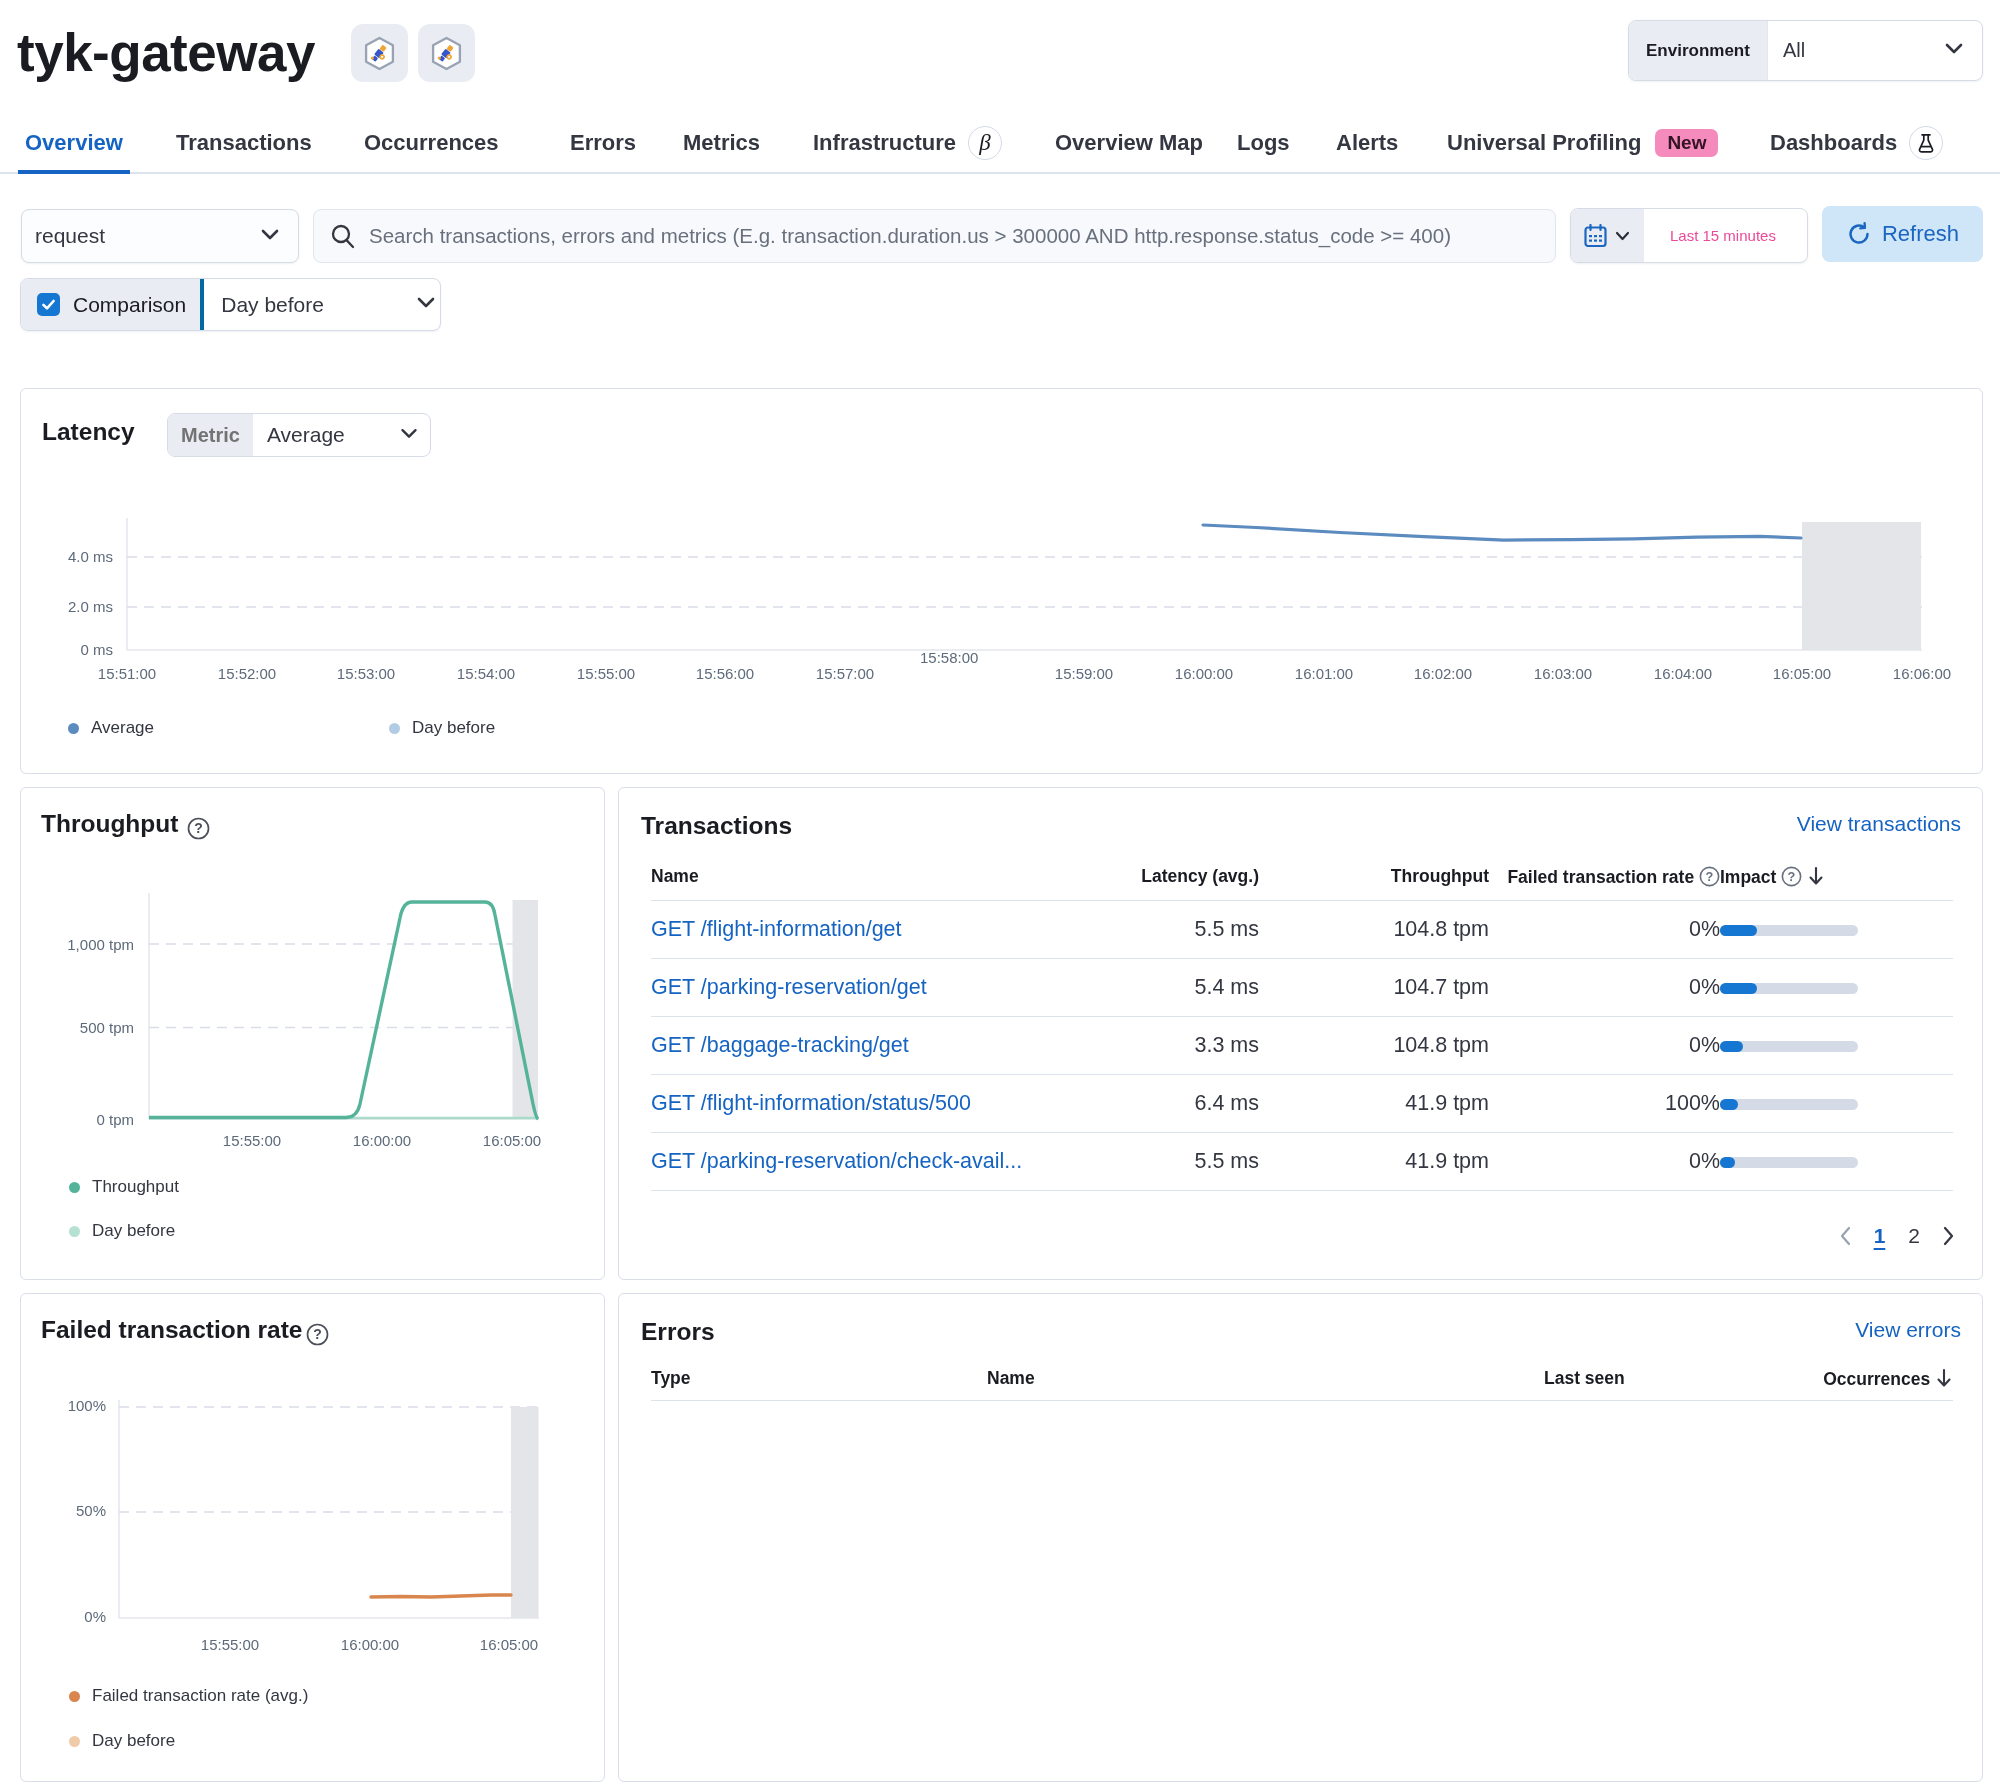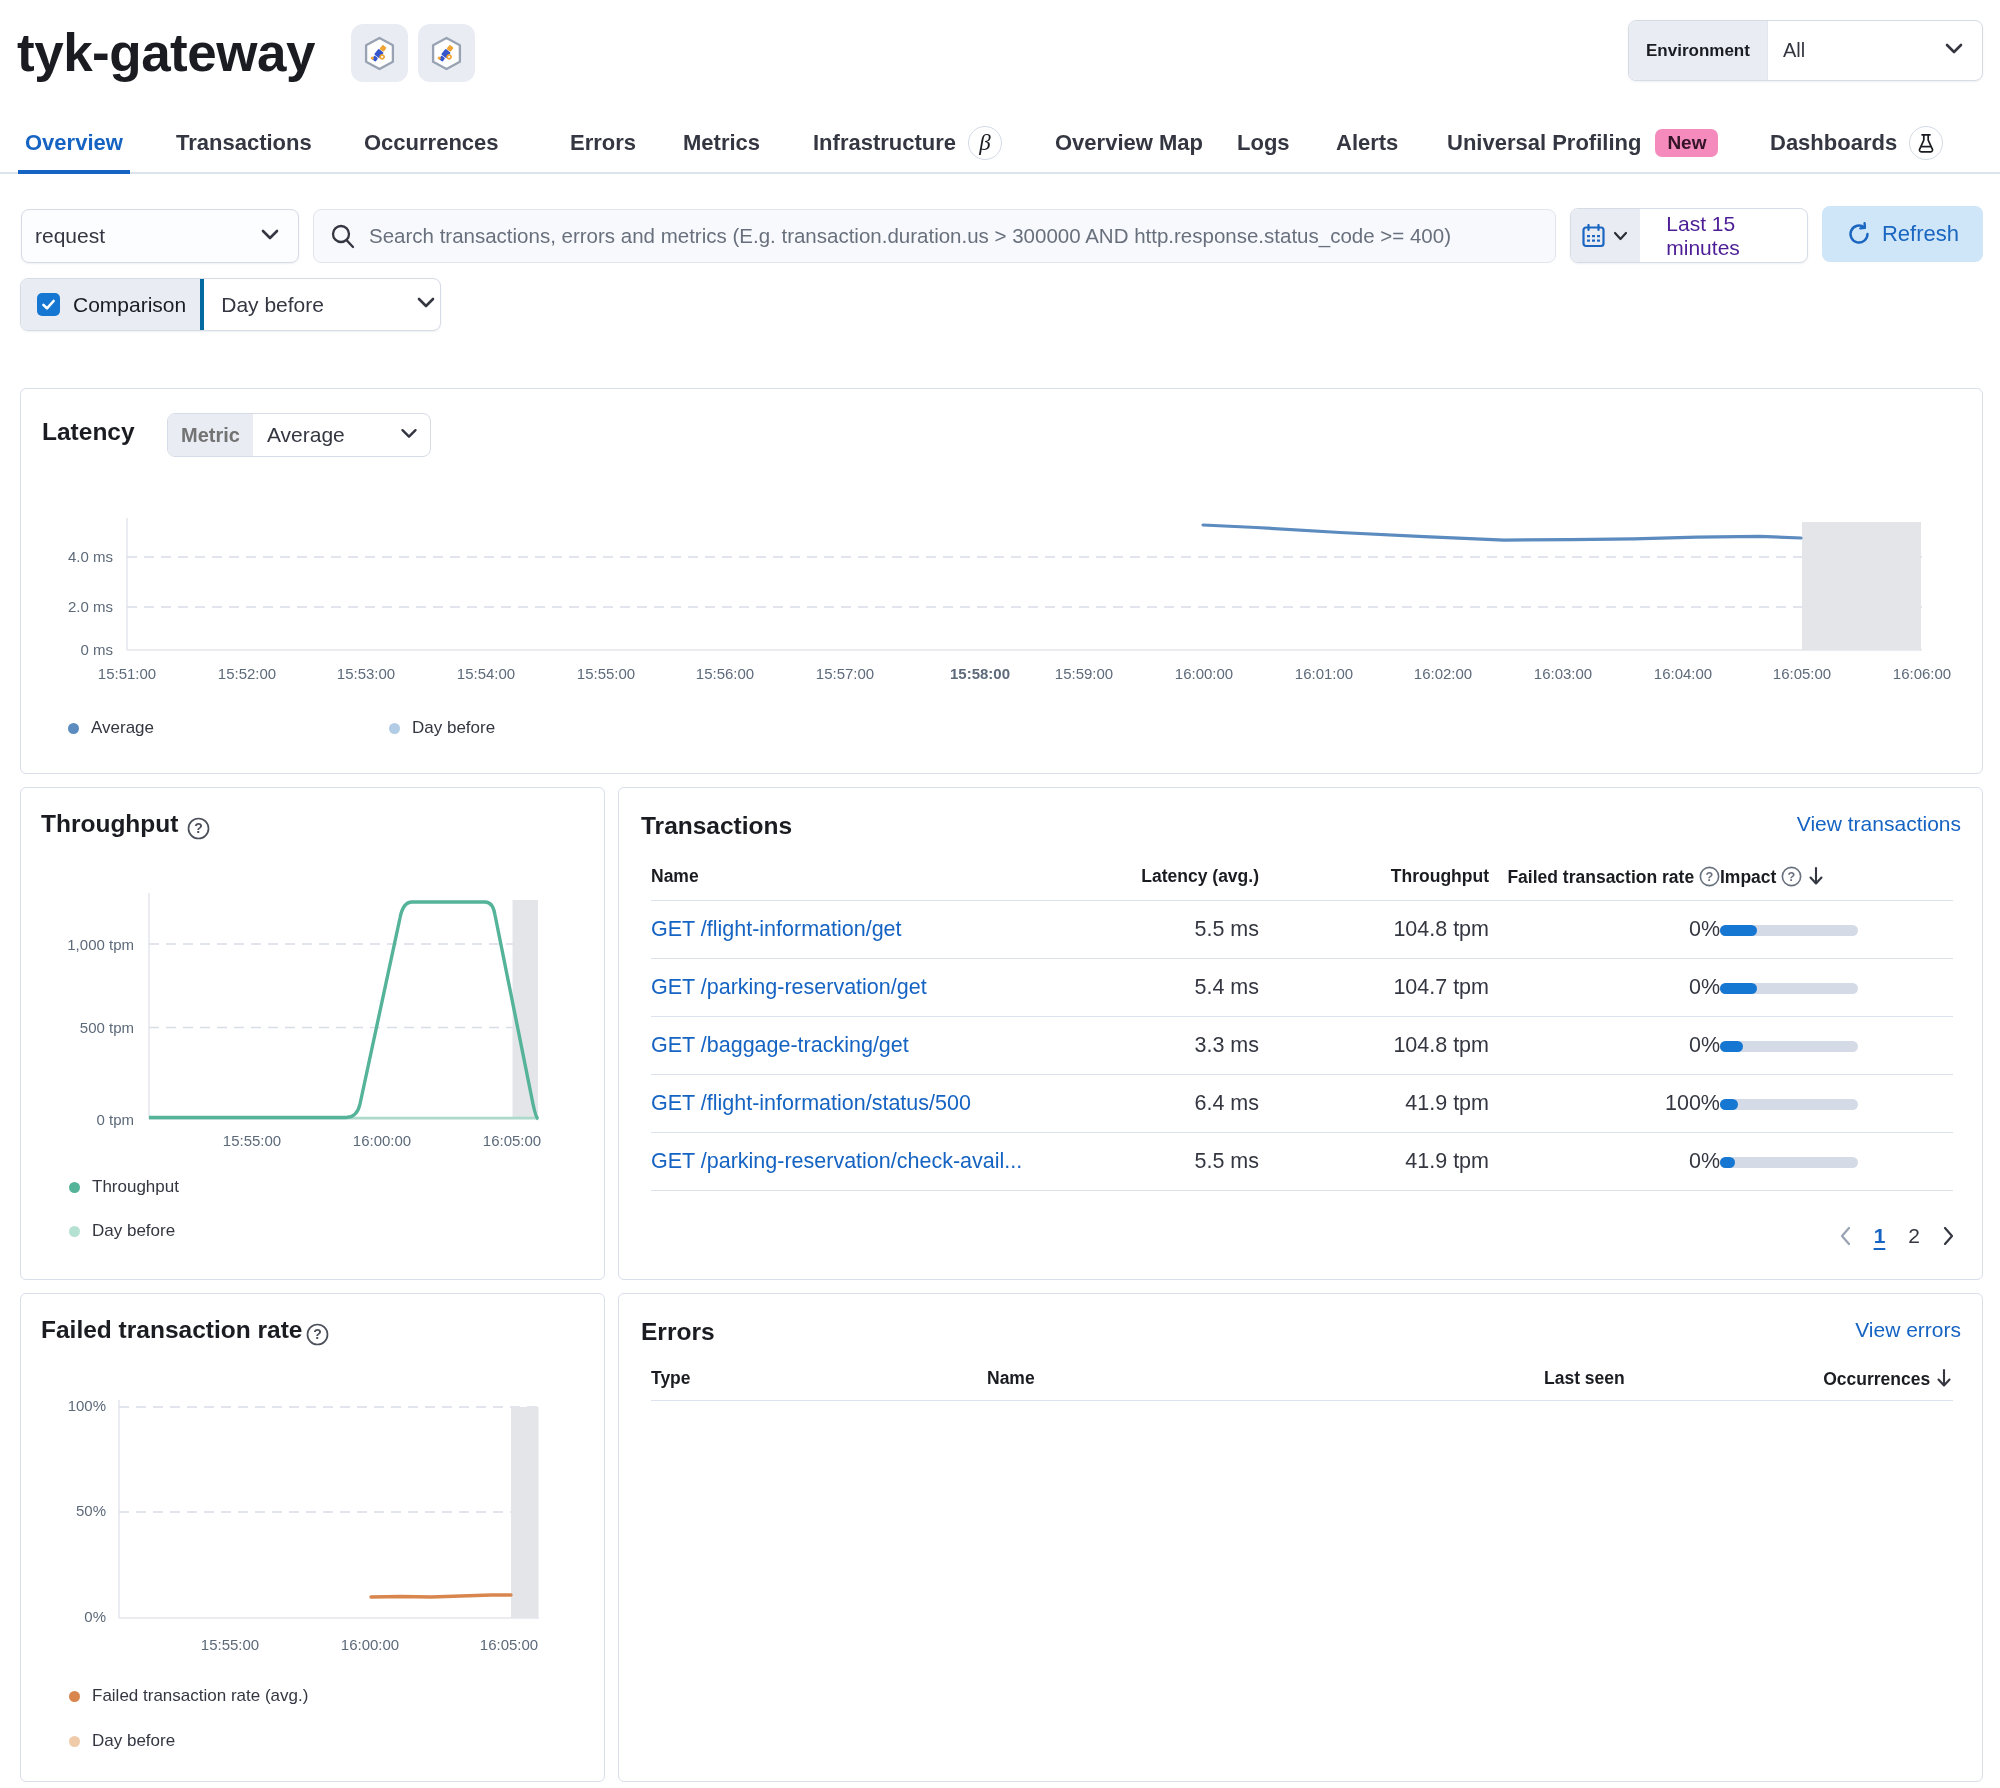--- a/index.html
+++ b/index.html
@@ -19,21 +19,21 @@
 .tab.active .underline { position:absolute; left:-7px; right:-7px; bottom:-2px; height:4px; background:#1563c2; }
 .betacirc { width:34px; height:34px; border:1px solid #d3dae6; border-radius:50%; display:inline-flex; align-items:center; justify-content:center; margin-left:12px; font-family:"Liberation Serif", serif; font-style:italic; font-weight:400; font-size:23px; color:#1a1c21; }
 .newbadge { display:inline-flex; align-items:center; justify-content:center; height:28px; padding:0 12px; margin-left:14px; background:#f48bbc; border-radius:7px; font-size:19px; font-weight:700; color:#331326; }
 .beakercirc { width:34px; height:34px; border:1px solid #d3dae6; border-radius:50%; display:inline-flex; align-items:center; justify-content:center; margin-left:12px; }
 
 .reqsel { position:absolute; left:21px; top:209px; width:278px; height:54px; border:1px solid #d6dce6; border-radius:8px; background:#fcfdff; display:flex; align-items:center; padding:0 14px 0 13px; font-size:21px; box-shadow:0 1px 2px rgba(152,162,179,0.15); }
 .searchbox { position:absolute; left:313px; top:209px; width:1243px; height:54px; border:1px solid #e0e5ee; border-radius:8px; background:#f7f9fc; display:flex; align-items:center; padding:0 15px; }
 .searchbox .ph { color:#69707d; font-size:20.5px; margin-left:12px; white-space:nowrap; overflow:hidden; }
 .datepick { position:absolute; left:1570px; top:208px; width:238px; height:55px; border:1px solid #d6dce6; border-radius:8px; background:#fff; display:flex; overflow:hidden; box-shadow:0 1px 2px rgba(152,162,179,0.15); }
 .datepick .pre { background:#e9edf3; width:73px; display:flex; align-items:center; justify-content:center; gap:7px; }
-.datepick .val { display:flex; align-items:center; padding-left:26px; font-size:21px; color:#4c1d95; }
+.datepick .val { display:flex; align-items:center; padding-left:26px; font-size:15px; color:#ec4899; }
 .refresh { position:absolute; left:1822px; top:206px; width:161px; height:56px; background:#cfe5f8; border-radius:8px; display:flex; align-items:center; justify-content:center; gap:10px; color:#1a66c0; font-size:22px; font-weight:500; }
 .compare { position:absolute; left:20px; top:278px; width:421px; height:53px; border:1px solid #d6dce6; border-radius:8px; background:#fff; display:flex; overflow:hidden; box-shadow:0 1px 2px rgba(152,162,179,0.15); }
 .compare .pre { background:#e9edf3; display:flex; align-items:center; padding:0 14px 0 16px; gap:13px; font-size:21px; color:#1a1c21; border-right:4px solid #0369a1; }
 .checkbox { width:23px; height:23px; background:#1677d2; border-radius:5px; display:flex; align-items:center; justify-content:center; }
 .compare .val { display:flex; align-items:center; padding-left:17px; font-size:21px; flex:1; }
 .chev { margin-left:auto; }
 
 .panel { position:absolute; background:#fff; border:1px solid #d9dee9; border-radius:6px; }
 #p-latency { left:20px; top:388px; width:1963px; height:386px; }
 #p-throughput { left:20px; top:787px; width:585px; height:493px; }
@@ -184,21 +184,21 @@
     <div class="axlabel" style="right:1869px; top:159px; white-space:nowrap;">4.0 ms</div>
     <div class="axlabel" style="right:1869px; top:209px; white-space:nowrap;">2.0 ms</div>
     <div class="axlabel" style="right:1869px; top:252px; white-space:nowrap;">0 ms</div>
     <div class="axlabel" style="left:61px; top:276px; width:90px; text-align:center;">15:51:00</div>
     <div class="axlabel" style="left:181px; top:276px; width:90px; text-align:center;">15:52:00</div>
     <div class="axlabel" style="left:300px; top:276px; width:90px; text-align:center;">15:53:00</div>
     <div class="axlabel" style="left:420px; top:276px; width:90px; text-align:center;">15:54:00</div>
     <div class="axlabel" style="left:540px; top:276px; width:90px; text-align:center;">15:55:00</div>
     <div class="axlabel" style="left:659px; top:276px; width:90px; text-align:center;">15:56:00</div>
     <div class="axlabel" style="left:779px; top:276px; width:90px; text-align:center;">15:57:00</div>
-    <div class="axlabel" style="left:899px; top:276px; width:90px; text-align:right;font-weight:bold;">15:58:00</div>
+    <div class="axlabel" style="left:899px; top:260px; width:90px; text-align:left;">15:58:00</div>
     <div class="axlabel" style="left:1018px; top:276px; width:90px; text-align:center;">15:59:00</div>
     <div class="axlabel" style="left:1138px; top:276px; width:90px; text-align:center;">16:00:00</div>
     <div class="axlabel" style="left:1258px; top:276px; width:90px; text-align:center;">16:01:00</div>
     <div class="axlabel" style="left:1377px; top:276px; width:90px; text-align:center;">16:02:00</div>
     <div class="axlabel" style="left:1497px; top:276px; width:90px; text-align:center;">16:03:00</div>
     <div class="axlabel" style="left:1617px; top:276px; width:90px; text-align:center;">16:04:00</div>
     <div class="axlabel" style="left:1736px; top:276px; width:90px; text-align:center;">16:05:00</div>
     <div class="axlabel" style="left:1856px; top:276px; width:90px; text-align:center;">16:06:00</div>
     <div class="legend" style="left:47px; top:329px;"><span class="dot" style="background:#5b8bbf;"></span>Average</div>
     <div class="legend" style="left:368px; top:329px;"><span class="dot" style="background:#b1cce4;"></span>Day before</div>

